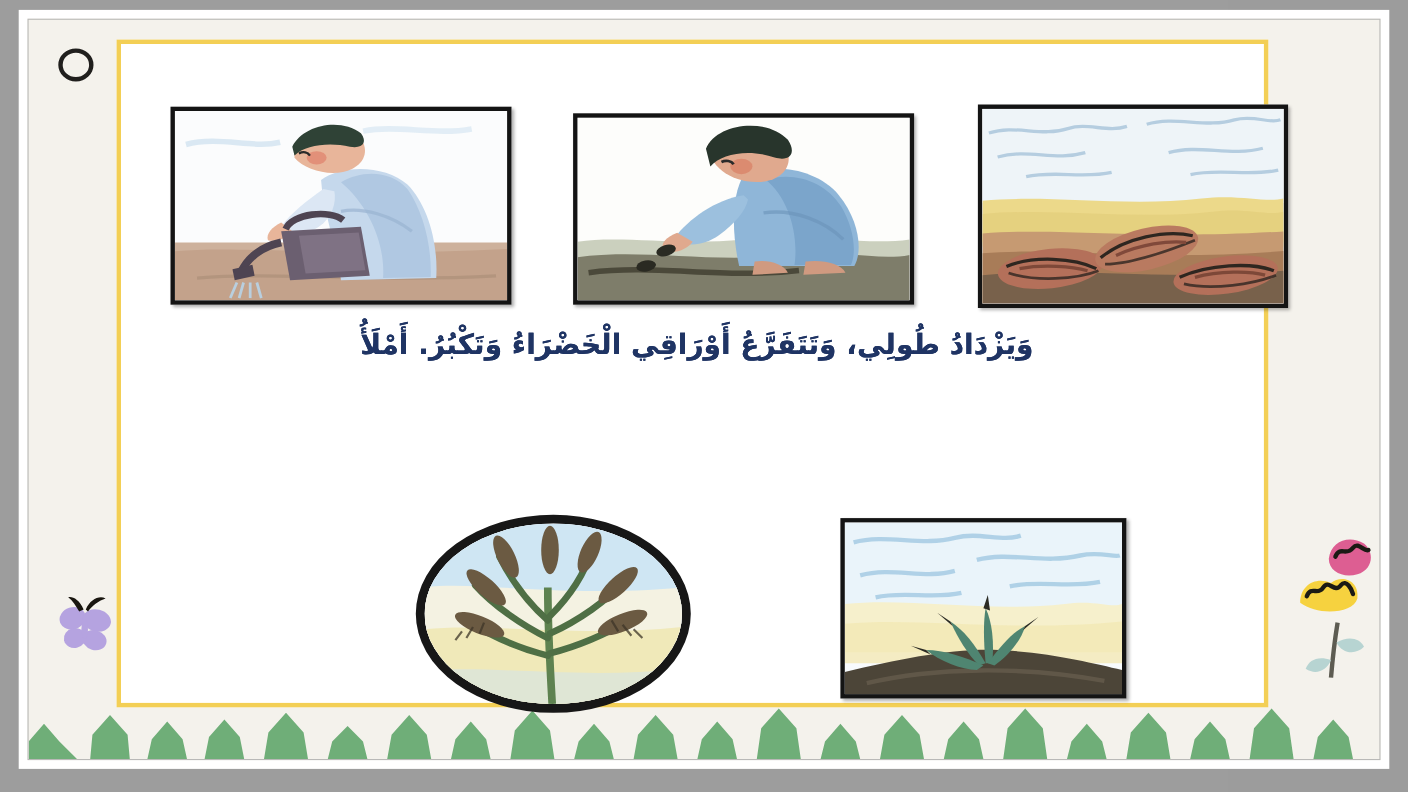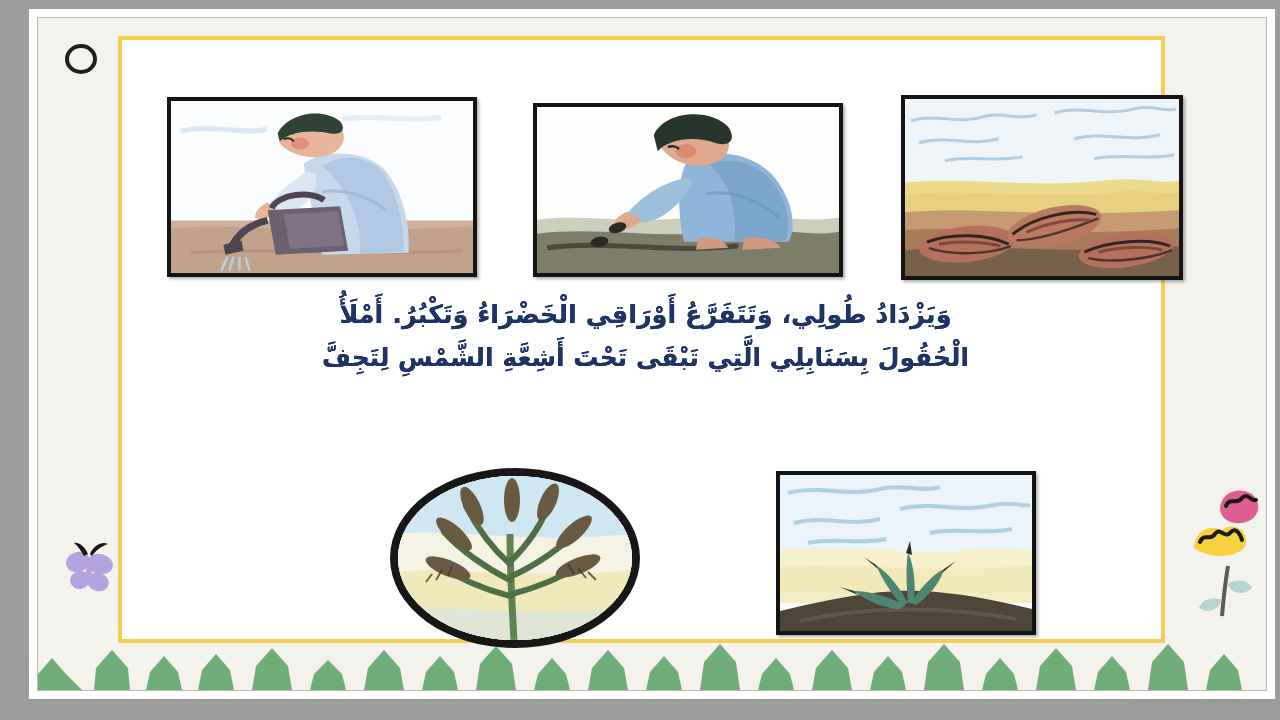--- a/index.html
+++ b/index.html
@@ -11,21 +11,20 @@
     background: #9c9c9c;
     font-family: "DejaVu Sans", sans-serif;
   }
 
   
   .slide-viewport {
     position: relative;
     width: 1116px;
     height: 720px;
     background: #9d9d9d;
-    margin-left: 12px;
   }
 
   
   .white-band {
     position: absolute;
     left: 17px;  top: 9px;
     width: 1246px; height: 690px;
     background: #ffffff;
   }
 
@@ -295,21 +294,20 @@
               <ellipse cx="222" cy="152" rx="48" ry="17" fill="#b4705a" transform="rotate(-8 222 152)"></ellipse>
               <path d="M180 154 C206 142, 246 140, 266 148" stroke="#2e2620" stroke-width="3" fill="none"></path>
               <path d="M184 160 C210 166, 248 160, 268 152" stroke="#2e2620" stroke-width="2.5" fill="none" opacity=".8"></path>
               <path d="M194 154 C216 148, 244 148, 258 152" stroke="#7d4838" stroke-width="3" fill="none"></path>
             </g>
           </svg>
         </div>
 
         <div class="story-text">
           <span class="story-line l1">وَيَزْدَادُ طُولِي، وَتَتَفَرَّعُ أَوْرَاقِي الْخَضْرَاءُ وَتَكْبُرُ. أَمْلَأُ</span>
-          <span class="story-line l2">الْحُقُولَ بِسَنَابِلِي الَّتِي تَبْقَى تَحْتَ أَشِعَّةِ الشَّمْسِ لِتَجِفَّ</span>
         </div>
 
         <div id="photo-wheat">
           <svg viewBox="0 0 234 164" preserveAspectRatio="none">
             <rect width="234" height="164" fill="#eef6fb"></rect>
             <path d="M0 0 H234 V66 H0 Z" fill="#cfe6f3"></path>
             <path d="M0 58 C50 52, 120 68, 234 58 L234 110 L0 110 Z" fill="#f4f2e2"></path>
             <path d="M0 96 C60 90, 140 104, 234 94 L234 164 L0 164 Z" fill="#f0e9b9"></path>
             <path d="M0 134 C60 128, 140 142, 234 132 L234 164 L0 164 Z" fill="#dfe6d5"></path>
 

